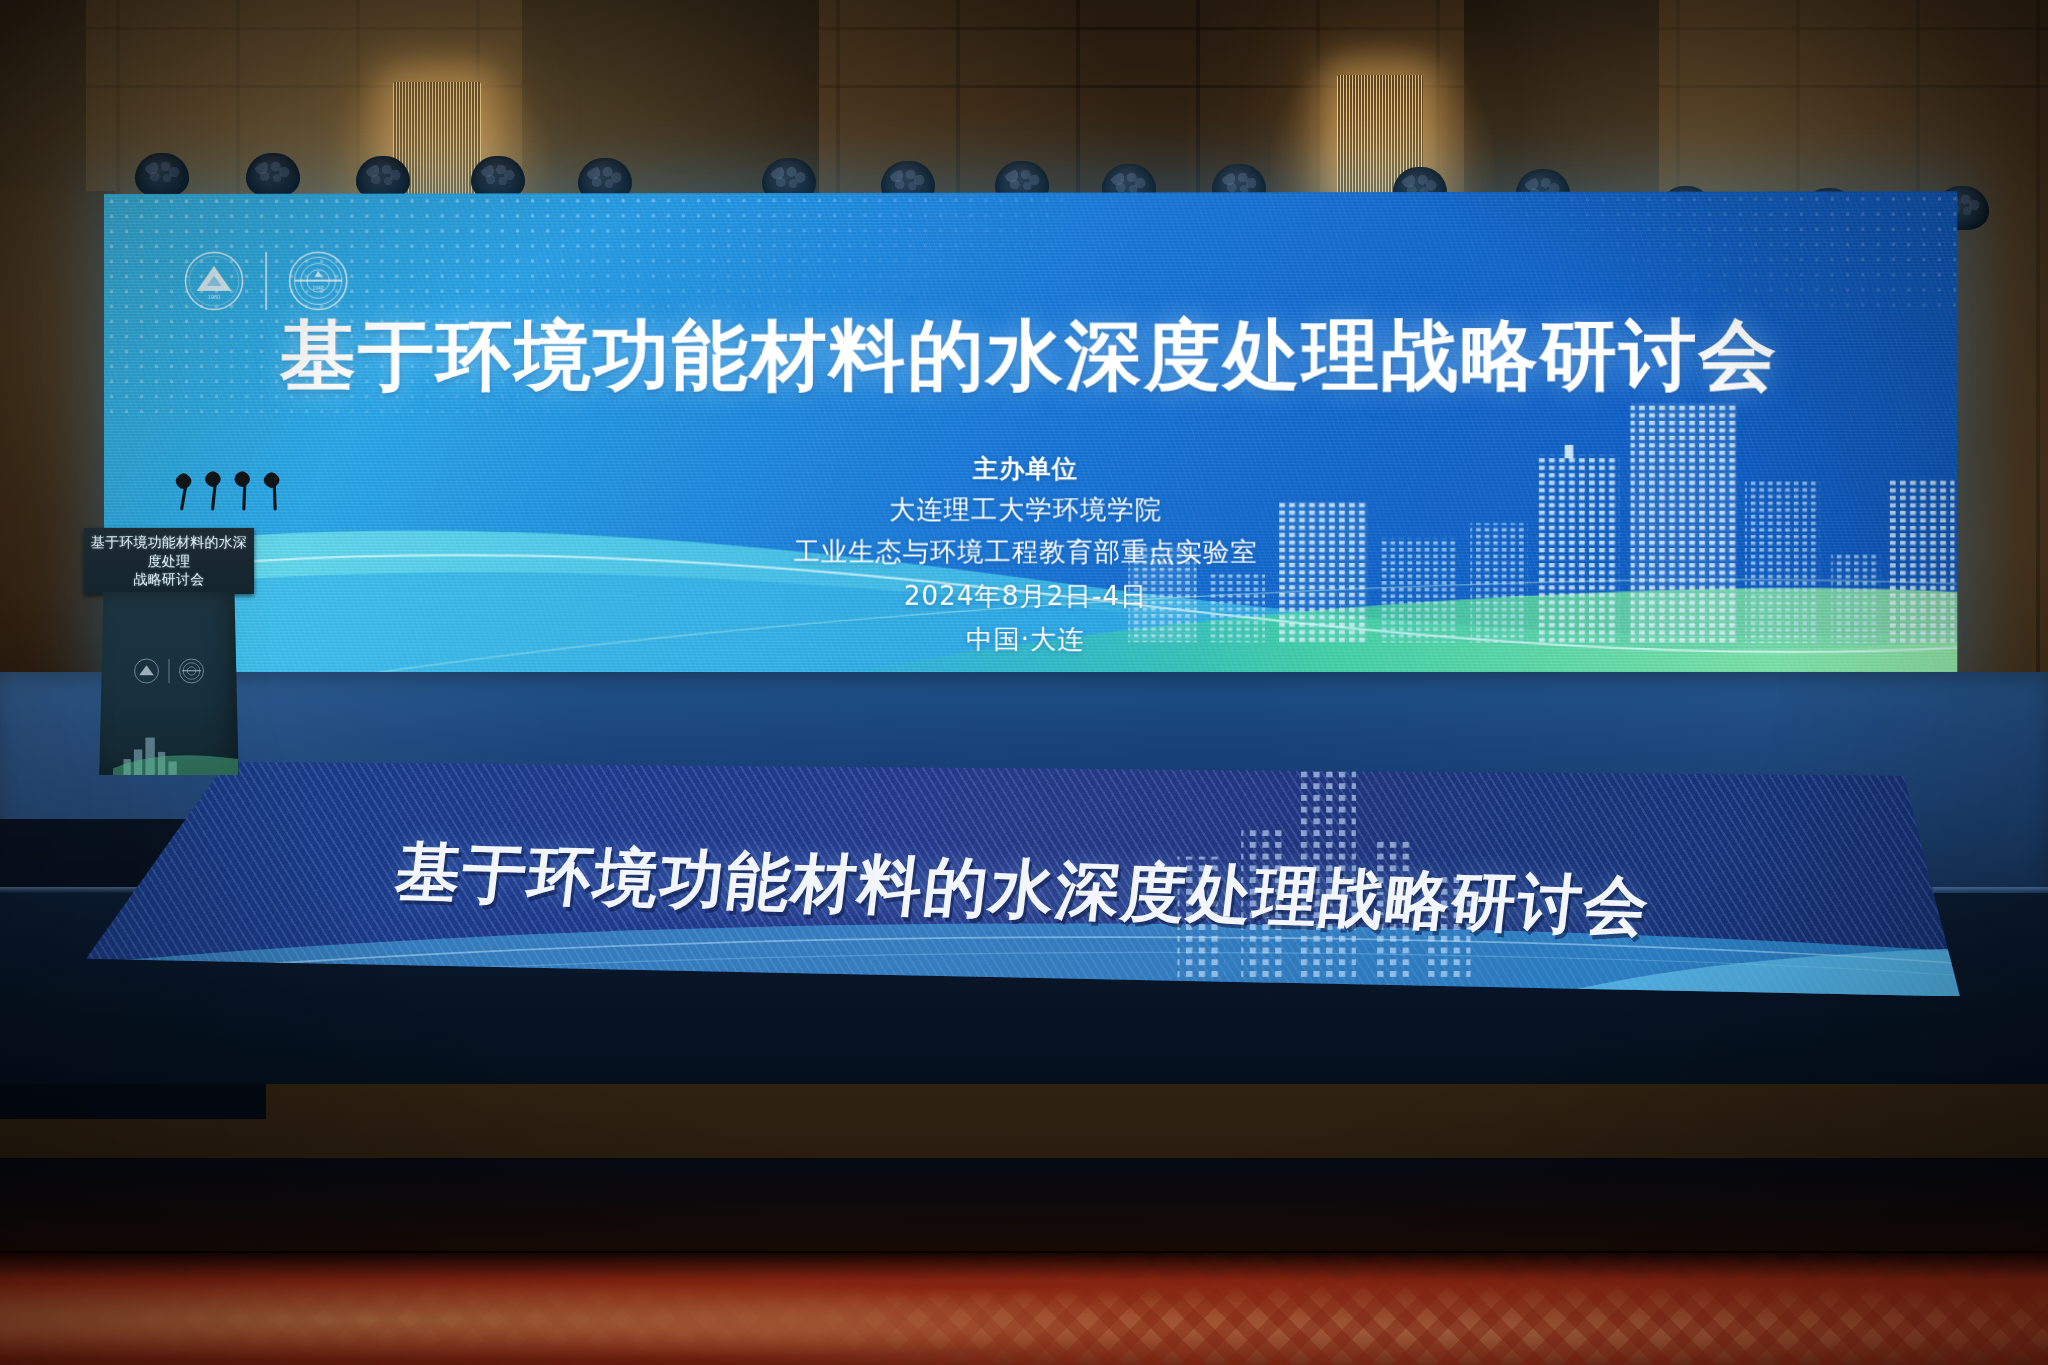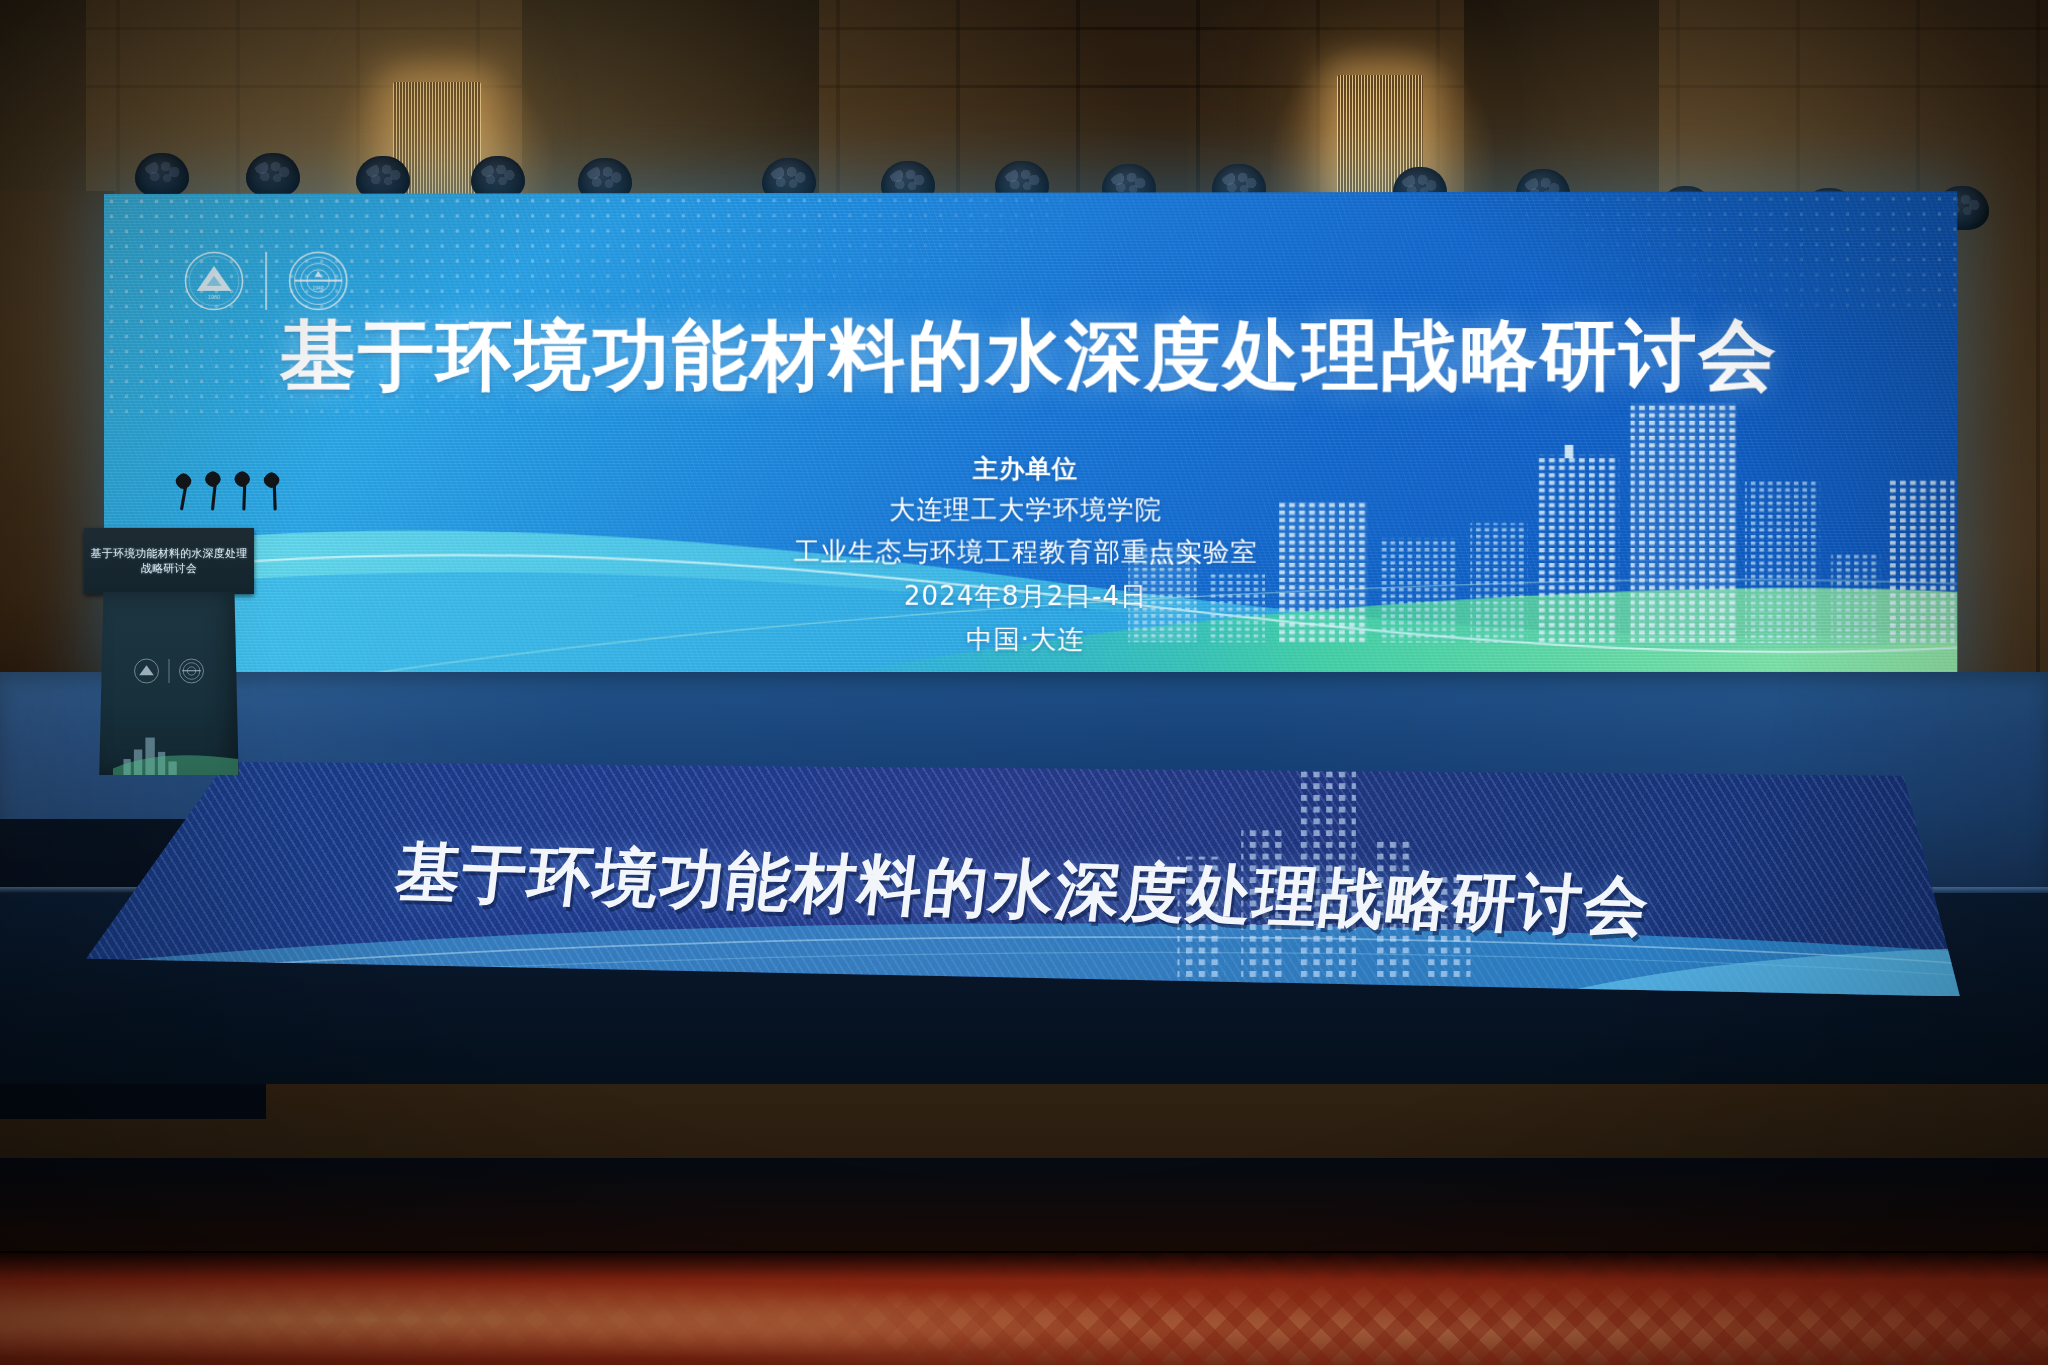--- a/index.html
+++ b/index.html
@@ -204,22 +204,22 @@
     z-index:6;
   }
   .podium-mics { position:absolute; left:52%; top:-20%; width:74%; height:26%; }
   .podium-head {
     position:absolute; left:0; top:7%; width:100%; height:25%;
     background: linear-gradient(180deg,#1e2b33 0%, #13242c 100%);
     box-shadow: 0 2px 5px rgba(0,0,0,0.6);
     display:flex; align-items:center; justify-content:center;
   }
   .podium-head-text {
-    color:#dfeef6; font-size:11px; line-height:1.35; text-align:center;
-    font-family:Liberation Serif, serif;
+    color:#dfeef6; font-size:14px; line-height:1.35; text-align:center;
+    font-family:Liberation Sans, sans-serif;
     padding:0 4px; letter-spacing:0.2px;
     text-shadow:0 0 3px rgba(190,225,245,0.5);
   }
   .podium-body {
     position:absolute; left:9%; top:31%; width:82%; height:69%;
     background: linear-gradient(180deg,#1d3540 0%, #17303c 60%, #12262f 100%);
     clip-path: polygon(3% 0, 97% 0, 100% 100%, 0% 100%);
     box-shadow: inset -10px 0 22px rgba(0,0,0,0.35);
   }
   .podium-logos {

